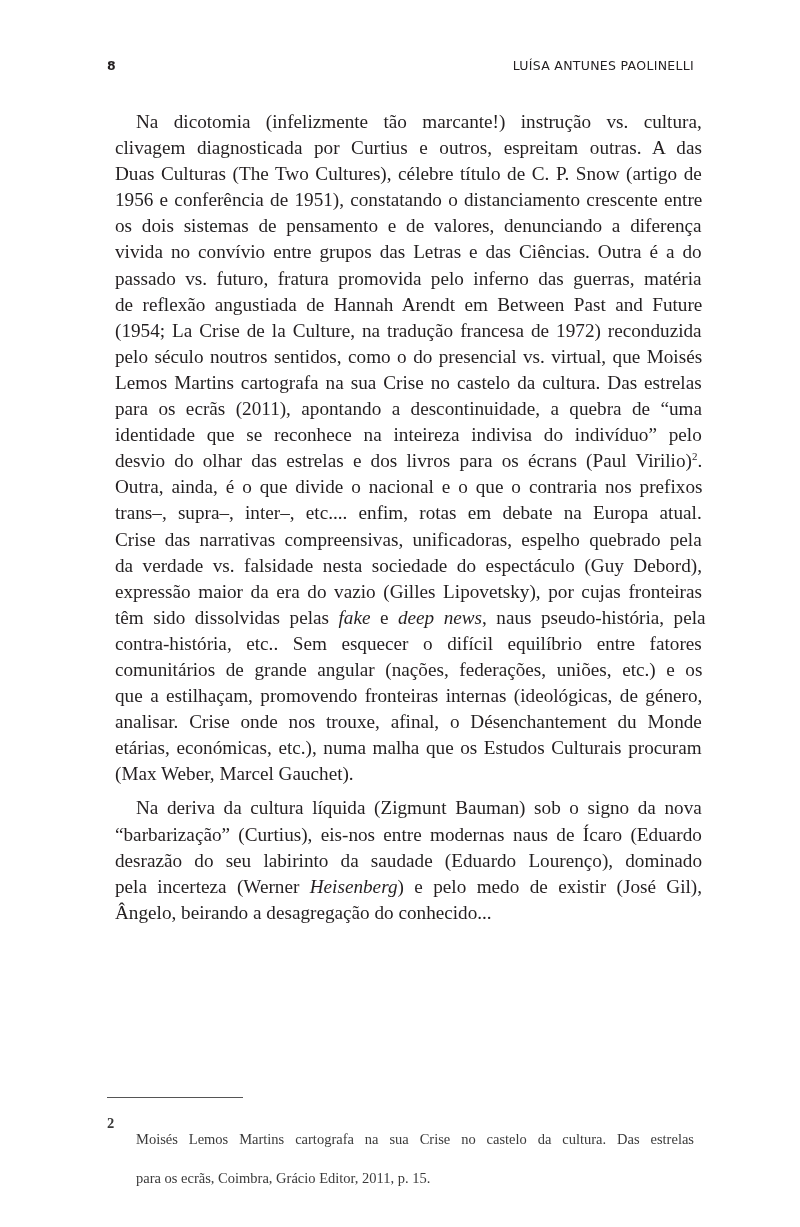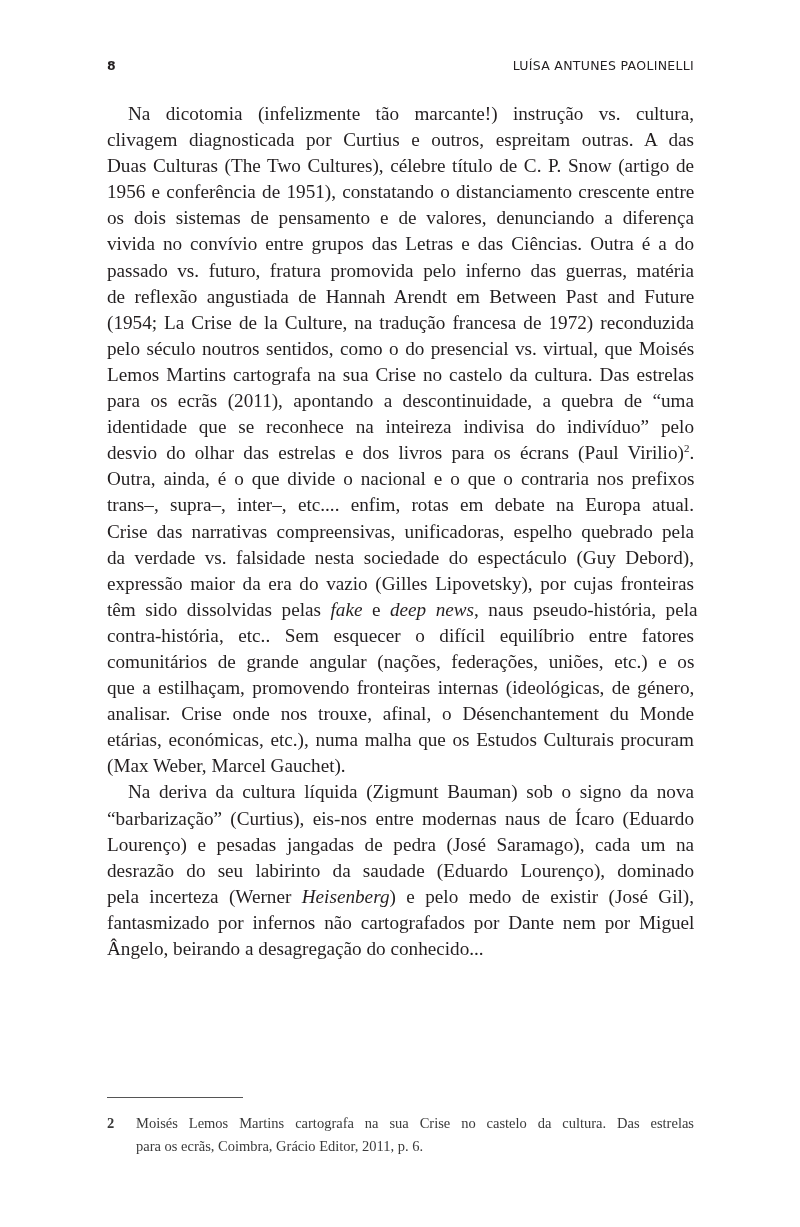--- a/index.html
+++ b/index.html
@@ -3,32 +3,32 @@
 <meta charset="utf-8">
 <style>
   html, body { margin:0; padding:0; background:#ffffff; }
   body { width:800px; height:1227px; position:relative; overflow:hidden; color:#231f20; }
   .header { position:absolute; top:58px; left:107px; width:587px; height:20px;
     font-family:"DejaVu Sans", sans-serif; font-size:12.5px; letter-spacing:0.3px; }
   .header .pnum { position:absolute; left:0; top:0; font-weight:bold; }
   .header .author { position:absolute; right:0; top:0; }
   .body { position:absolute; top:101px; left:107px; width:587px;
     font-family:"Liberation Serif", serif; font-size:19.2px; line-height:26.1px; }
-  .body p { margin:0; text-align:justify; text-indent:21px; hyphens:none; }
+  .body p { margin:8px; text-align:justify; text-indent:21px; hyphens:none; }
   .body .line { display:block; text-align:justify; text-align-last:justify; white-space:nowrap; }
   .body .line.last { text-align-last:left; }
   .body .line.indent { padding-left:21px; }
   .body p { text-indent:0; }
   sup { font-size:11px; vertical-align:7px; line-height:0; }
   .rule { position:absolute; top:1097px; left:107px; width:136px; height:0; border-top:1px solid #555; }
   .footnote { position:absolute; top:1112px; left:107px; width:587px;
     font-family:"Liberation Serif", serif; font-size:14.5px; line-height:23px; color:#3a3a3a; }
   .footnote .fn-num { position:absolute; left:0; top:0; font-weight:bold; }
   .footnote .fn-text { margin-left:29px; }
-  .footnote .line { display:block; white-space:nowrap; text-align:justify; text-align-last:justify; }
+  .footnote .line { display:block; white-space:nowrap; text-align:justify; text-align-last:justify;margin-top:16px; }
   .footnote .line.last { text-align-last:left; }
 </style>
 </head>
 <body>
 
 <div class="header">
   <span class="pnum">8</span>
   <span class="author">LUÍSA ANTUNES PAOLINELLI</span>
 </div>
 
@@ -57,29 +57,27 @@
     <span class="line" style="display: block; width: auto; word-spacing: 9.75px;">contra-história, etc.. Sem esquecer o difícil equilíbrio entre fatores</span>
     <span class="line" style="display: block; width: auto; word-spacing: 5.77778px;">comunitários de grande angular (nações, federações, uniões, etc.) e os</span>
     <span class="line" style="display: block; width: auto; word-spacing: 2.625px;">que a estilhaçam, promovendo fronteiras internas (ideológicas, de género,</span>
     <span class="line" style="display: block; width: auto; word-spacing: 6px;">analisar. Crise onde nos trouxe, afinal, o Désenchantement du Monde</span>
     <span class="line" style="display: block; width: auto; word-spacing: 1.77778px;">etárias, económicas, etc.), numa malha que os Estudos Culturais procuram</span>
     <span class="line last">(Max Weber, Marcel Gauchet).</span>
   </p>
   <p>
     <span class="line indent" style="display: block; width: auto; word-spacing: 3.81818px;">Na deriva da cultura líquida (Zigmunt Bauman) sob o signo da nova</span>
     <span class="line" style="display: block; width: auto; word-spacing: 3.5px;">“barbarização” (Curtius), eis-nos entre modernas naus de Ícaro (Eduardo</span>
-    <span class="line" style="display: block; width: auto; word-spacing: 5.8px;">Lourenço) e pesadas jangadas de pedra (José Saramago), cada um na</span>
     <span class="line" style="display: block; width: auto; word-spacing: 7.375px;">desrazão do seu labirinto da saudade (Eduardo Lourenço), dominado</span>
     <span class="line" style="display: block; width: auto; word-spacing: 5.6px;"><span>pela incerteza (Werner </span><em>Heisenberg</em><span>) e pelo medo de existir (José Gil),</span></span>
-    <span class="line" style="display: block; width: auto; word-spacing: 4px;">fantasmizado por infernos não cartografados por Dante nem por Miguel</span>
     <span class="line last">Ângelo, beirando a desagregação do conhecido...</span>
   </p>
 </div>
 
 <div class="rule"></div>
 
 <div class="footnote">
   <span class="fn-num">2</span>
   <div class="fn-text">
     <span class="line" style="display: block; width: auto; word-spacing: 7.25px;">Moisés Lemos Martins cartografa na sua Crise no castelo da cultura. Das estrelas</span>
-    <span class="line last">para os ecrãs, Coimbra, Grácio Editor, 2011, p. 6.</span>
+    <span class="line last">para os ecrãs, Coimbra, Grácio Editor, 2011, p. 15.</span>
   </div>
 </div>
 
 </body></html>

